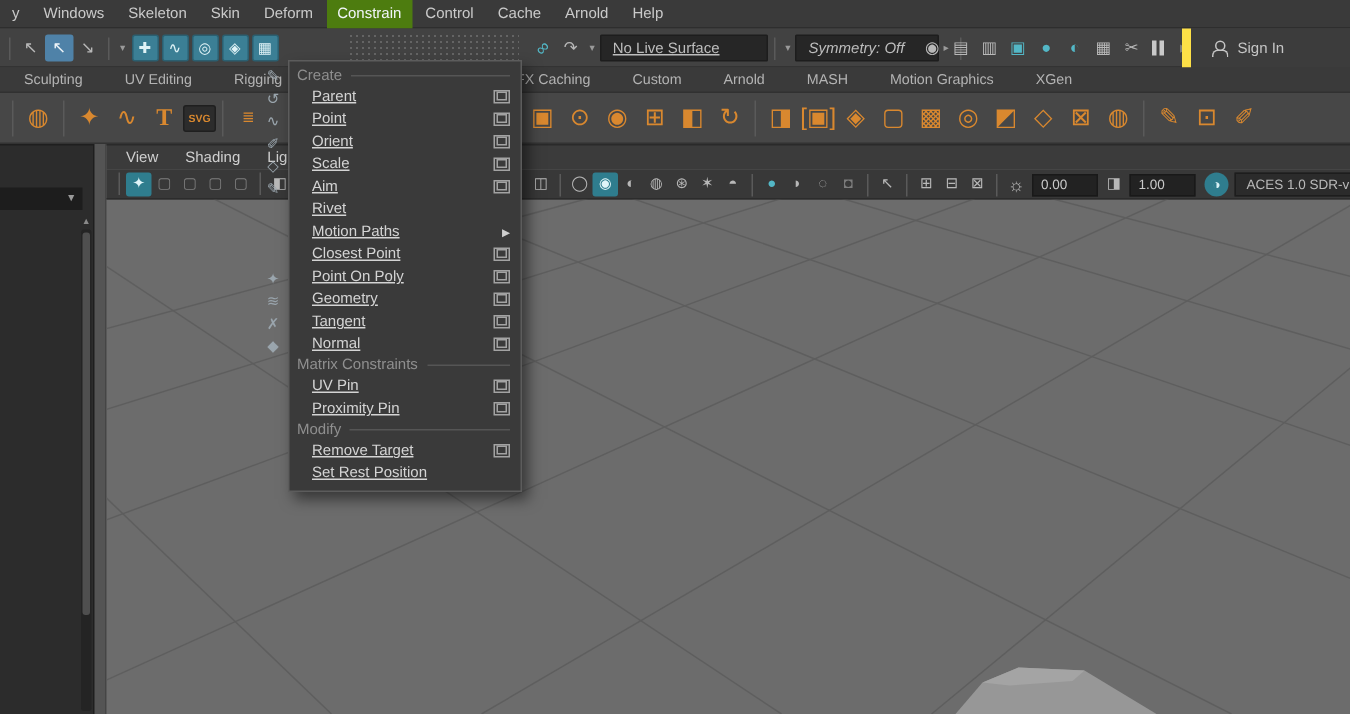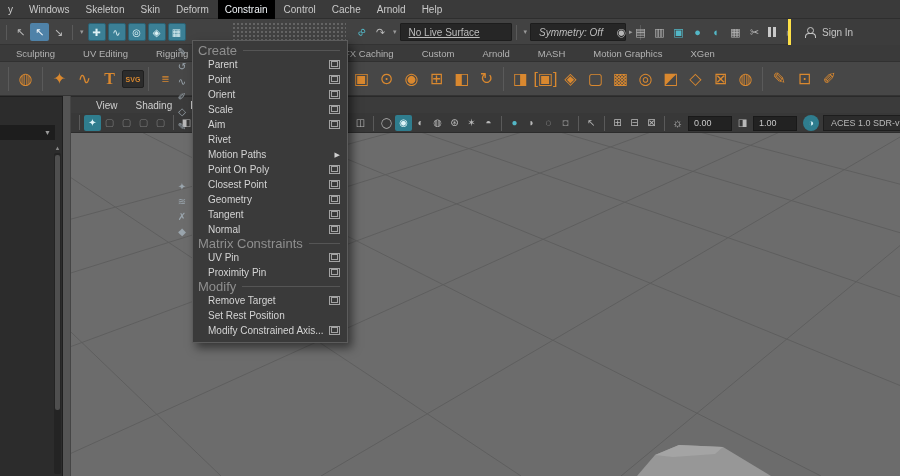--- a/index.html
+++ b/index.html
@@ -7,42 +7,42 @@
   #app {
     position:relative; width:900px; height:476px; overflow:hidden;
     font-family:"Liberation Sans","DejaVu Sans",sans-serif;
     background:#414141; user-select:none;
   }
   
   .menubar { position:absolute; left:0; top:0; width:900px; height:19px;
     background:#3a3a3a; border-bottom:1px solid #2e2e2e; display:flex; align-items:center; }
   .mb-item { font-size:10px; color:#cacaca; padding:0 7px; margin:0 1px; height:19px;
     display:flex; align-items:center; }
-  .mb-item.active { background:#000000; color:#f2f6fa; }
+  .mb-item.active { background:#4d7c0f; color:#f2f6fa; }
   
   .statusline { position:absolute; left:0; top:19px; width:900px; height:26px;
     background:#424242; border-bottom:1px solid #333; }
   .grp { position:absolute; top:0; height:26px; display:flex; align-items:center; }
   .sep { width:1px; height:15px; background:#5a5a5a; margin:0 4px; flex:0 0 auto; }
   .icon { width:19px; height:18px; display:flex; align-items:center; justify-content:center;
     color:#b8b8b8; font-size:11px; flex:0 0 auto; line-height:1; }
   .icon.active { background:#4f82a8; border-radius:2px; color:#eef4f8; }
   .icon.c-teal { color:#53b7c6; }
   .icon.c-dim { color:#7d7d7d; }
   .snap { width:18px; height:18px; margin:0 1px; background:#3b7f95; border:1px solid #2b5f70;
     border-radius:2px; color:#dff2f6; font-size:10px; display:flex; align-items:center; justify-content:center; }
   .drop-caret { font-size:7px; color:#9a9a9a; margin:0 3px; }
   .fld { background:#262626; border:1px solid #1d1d1d; height:18px; display:flex; align-items:center;
     padding:0 8px; font-size:10px; color:#bdbdbd; border-radius:1px; }
   .dots { position:absolute; left:232px; top:3px; width:114px; height:20px;
     background-image:radial-gradient(#6f6f6f 1px, transparent 1px); background-size:4px 4px; opacity:.75; }
   .pause { display:flex; gap:2px; margin:0 4px; }
   .pause i { width:3px; height:10px; background:#c9c9c9; display:block; }
   .signin { position:absolute; right:0; top:0; width:112px; height:26px; background:#3c3c3c;
-    border-left:3px solid #fde047; display:flex; align-items:center; padding-left:14px;
+    border-left:6px solid #fde047; display:flex; align-items:center; padding-left:14px;
     font-size:10px; color:#c5c5c5; }
   .person { width:10px; height:10px; position:relative; margin-right:7px; flex:0 0 auto; }
   .person::before { content:""; position:absolute; top:0; left:2px; width:5px; height:5px;
     border:1px solid #c5c5c5; border-radius:50%; }
   .person::after { content:""; position:absolute; bottom:-1px; left:0; width:9px; height:4px;
     border:1px solid #c5c5c5; border-bottom:none; border-radius:4px 4px 0 0; }
   
   .shelf-tabs { position:absolute; left:0; top:45px; width:900px; height:17px;
     background:#3a3a3a; border-bottom:1px solid #313131; }
   .tabs { position:absolute; top:0; height:17px; display:flex; align-items:center;justify-content:space-between; }
@@ -63,21 +63,21 @@
   .lp-drop { position:absolute; top:28px; left:0; width:55px; height:15px; background:#1d1d1d;
     display:flex; align-items:center; justify-content:flex-end; padding-right:4px; color:#9a9a9a; font-size:7px; }
   .lp-up { position:absolute; top:46px; right:1px; width:7px; height:9px; color:#8a8a8a; font-size:6px;
     display:flex; align-items:center; justify-content:center; }
   .lp-scroll { position:absolute; top:56px; right:1px; width:7px; bottom:2px; background:#242424; border-radius:2px; }
   .lp-thumb { position:absolute; top:2px; left:1px; width:5px; height:255px; background:#4f4f4f; border-radius:2px; }
   .splitter { position:absolute; left:62px; top:96px; width:9px; height:380px; background:#545454;
     border-left:1px solid #1e1e1e; border-right:1px solid #454545; }
   .viewport { position:absolute; left:71px; top:96px; width:829px; height:380px; background:#6c6c6c; }
   .vp-menubar { position:absolute; left:0; top:0; width:829px; height:17px; background:#3b3b3b;
-    border-top:1px solid #2a2a2a; display:flex; align-items:center; padding-left:16px; }
+    border-top:1px solid #2a2a2a; display:flex; align-items:center; padding-left:4px; }
   .vp-mitem { font-size:10px; color:#cfcfcf; padding:0 9px; }
   .vp-toolbar { position:absolute; left:0; top:17px; width:829px; height:20px; background:#383838;
     border-bottom:1px solid #2c2c2c; display:flex; align-items:center; }
   .vp-left { display:flex; align-items:center; padding-left:4px; }
   .vp-right { position:absolute; left:281px; top:0; height:20px; display:flex; align-items:center; }
   .vp-toolbar .icon { width:17px; height:16px; font-size:10px; }
   .vp-toolbar .icon.active { background:#2f7d8e; color:#dff4f8; }
   .numfld { background:#222; border:1px solid #191919; width:44px; height:15px; display:flex;
     align-items:center; padding:0 5px; font-size:9px; color:#c9c9c9; margin:0 2px; }
   .cmgmt { width:16px; height:16px; border-radius:50%; background:#2f7d8e; color:#d8f1f6;
@@ -87,22 +87,22 @@
   .vp-canvas { position:absolute; left:0; top:37px; width:829px; height:343px; overflow:hidden; }
   
   .tool-strip { position:absolute; left:173px; top:44px; width:18px; display:flex; flex-direction:column;
     align-items:center; z-index:5; }
   .ts-icon { height:15px; font-size:10px; color:#9aa5ad; display:flex; align-items:center; }
   .ts-gap { height:15px; }
   
   .dropdown { position:absolute; left:192px; top:40px; width:156px; background:#3a3a3a;
     border:1px solid #5c5c5c; box-shadow:4px 5px 9px rgba(0,0,0,.5); padding:3px 0 4px; z-index:50; }
   .mi { height:15px; display:flex; align-items:center; padding:0 7px 0 15px; font-size:10px; color:#d4d4d4; }
-  .mi .lbl { flex:1; white-space:nowrap; }
-  .mh { height:13px; display:flex; align-items:center; padding:0 7px 0 5px; font-size:13px; color:#8f8f8f; }
+  .mi .lbl { flex:1; white-space:nowrap;text-decoration:underline; }
+  .mh { height:13px; display:flex; align-items:center; padding:0 7px 0 5px; font-size:10px; color:#8f8f8f; }
   .mh .lbl { white-space:nowrap; }
   .mh::after { content:""; flex:1; height:1px; background:#555; margin-left:6px; }
   .mgap { height:5px; }
   .optbox { width:11px; height:9px; border:1px solid #a3a3a3; position:relative; flex:0 0 auto; }
   .optbox::after { content:""; position:absolute; right:1px; bottom:1px; width:5px; height:4px;
     border:1px solid #a3a3a3; }
   .subarrow { color:#cfcfcf; font-size:7px; flex:0 0 auto; }
 </style>
 </head>
 <body>
@@ -353,24 +353,24 @@
         <span class="optbox"></span>
       </div><div class="mi">
         <span class="lbl">Aim</span>
         <span class="optbox"></span>
       </div><div class="mi">
         <span class="lbl">Rivet</span>
       </div><span class="mgap"></span><div class="mi">
         <span class="lbl">Motion Paths</span>
         <span class="subarrow">▶</span>
       </div><div class="mi">
+        <span class="lbl">Closest Point</span>
+        <span class="optbox"></span>
+      </div><div class="mi">
         <span class="lbl">Point On Poly</span>
-        <span class="optbox"></span>
-      </div><div class="mi">
-        <span class="lbl">Closest Point</span>
         <span class="optbox"></span>
       </div><div class="mi">
         <span class="lbl">Geometry</span>
         <span class="optbox"></span>
       </div><div class="mi">
         <span class="lbl">Tangent</span>
         <span class="optbox"></span>
       </div><div class="mi">
         <span class="lbl">Normal</span>
         <span class="optbox"></span>
@@ -382,18 +382,15 @@
       </div><div class="mi">
         <span class="lbl">Proximity Pin</span>
         <span class="optbox"></span>
       </div><div class="mh">
         <span class="lbl">Modify</span>
       </div><div class="mi">
         <span class="lbl">Remove Target</span>
         <span class="optbox"></span>
       </div><div class="mi">
         <span class="lbl">Set Rest Position</span>
-      </div><div class="mi">
-        <span class="lbl">Modify Constrained Axis...</span>
-        <span class="optbox"></span>
       </div></div>
 
 </div>
 
 </body></html>

